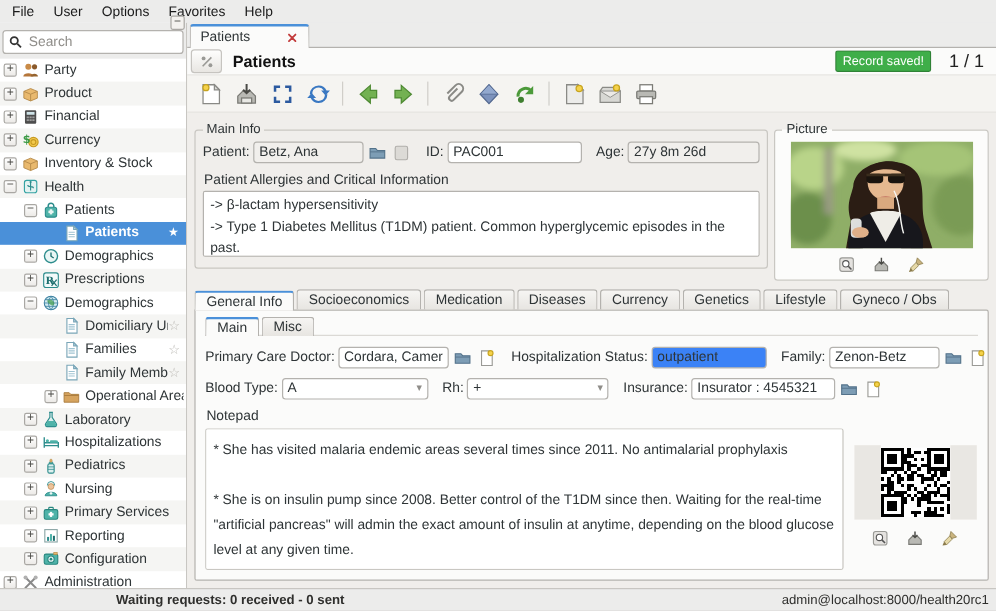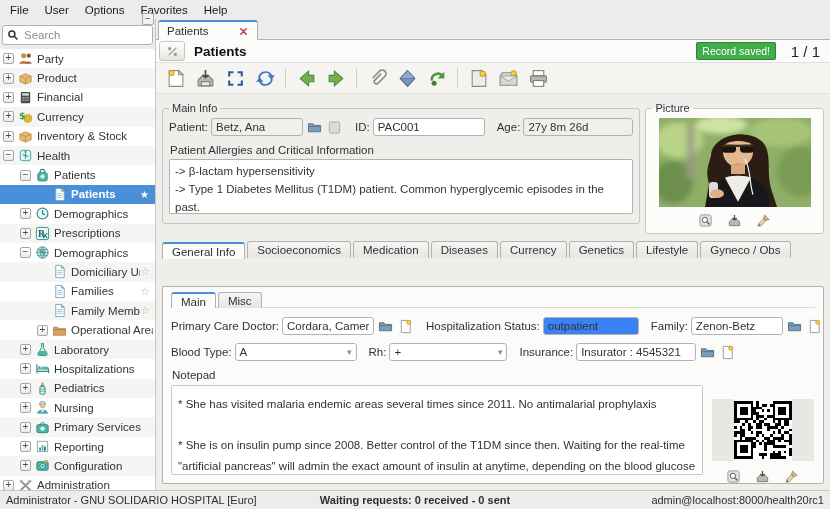--- a/index.html
+++ b/index.html
@@ -73,21 +73,21 @@
   .photo{width:152px;height:100px;display:block;margin-top:2px;}
   .pic-btns{display:flex;gap:13px;margin-top:5px;}
   .pbtn{width:16px;height:16px;border:0;background:none;padding:0;}
   .pbtn svg{width:15px;height:15px;display:block;}
   
   .notebook{flex:1;min-height:0;display:flex;flex-direction:column;margin-top:7px;}
   .nbtabs{display:flex;align-items:flex-end;flex:none;}
   .ntab{height:17px;line-height:15px;padding:1px 9px 2px;background:linear-gradient(#f6f5f3,#e7e5e1);border:1px solid #b4b2ae;border-bottom:none;
     border-radius:3px 3px 0 0;margin-right:2px;font-size:11.5px;color:#2e3436;position:relative;cursor:default;}
   .ntab.act{background:#fbfbfa;border-top:2px solid var(--accent);z-index:2;margin-bottom:-1px;padding-bottom:3px;}
-  .nbpanel{flex:1;min-height:0;border:1px solid #b4b2ae;background:#fbfbfa;border-radius:0 2px 2px 2px;padding:5px 8px 8px;display:flex;flex-direction:column;margin-top:28px;}
+  .nbpanel{flex:1;min-height:0;border:1px solid #b4b2ae;background:#fbfbfa;border-radius:0 2px 2px 2px;padding:5px 8px 8px;display:flex;flex-direction:column;}
   .subtabs{display:flex;align-items:flex-end;flex:none;margin-bottom:8px;box-shadow:inset 0 -1px 0 #dbd9d5;padding-bottom:0;}
   .stab{height:16px;line-height:14px;padding:1px 9px 2px;background:linear-gradient(#f6f5f3,#e7e5e1);border:1px solid #b4b2ae;border-bottom:none;
     border-radius:3px 3px 0 0;margin-right:2px;font-size:11.5px;cursor:default;}
   .stab.act{background:#fbfbfa;border-top:2px solid var(--accent);padding-bottom:3px;}
   .frow{display:flex;align-items:center;gap:3px;height:20px;margin-bottom:6px;font-size:11.5px;}
   .gap{margin-left:9px;}
   .w-doctor{width:92px;} .w-status{width:96px;} .w-family{width:92px;}
   .w-blood{width:122px;} .w-rh{width:118px;} .w-ins{width:120px;}
   .selbox{height:18px;border:1px solid #b4b2ae;border-radius:3px;background:#fff;display:flex;align-items:center;padding:0 4px;font-size:11.5px;}
   .selbox .sval{flex:1;}
@@ -904,18 +904,17 @@
             </div>
 
           </div>
         </div>
 
       </div>
     </div>
   </div>
 
   <div class="statusbar">
-    <span class="sb-left">Administrator - GNU SOLIDARIO HOSPITAL [Euro]</span>
     <span class="sb-center">Waiting requests: 0 received - 0 sent</span>
     <span class="sb-right">admin@localhost:8000/health20rc1</span>
   </div>
 
 </div>
 
 </body></html>

